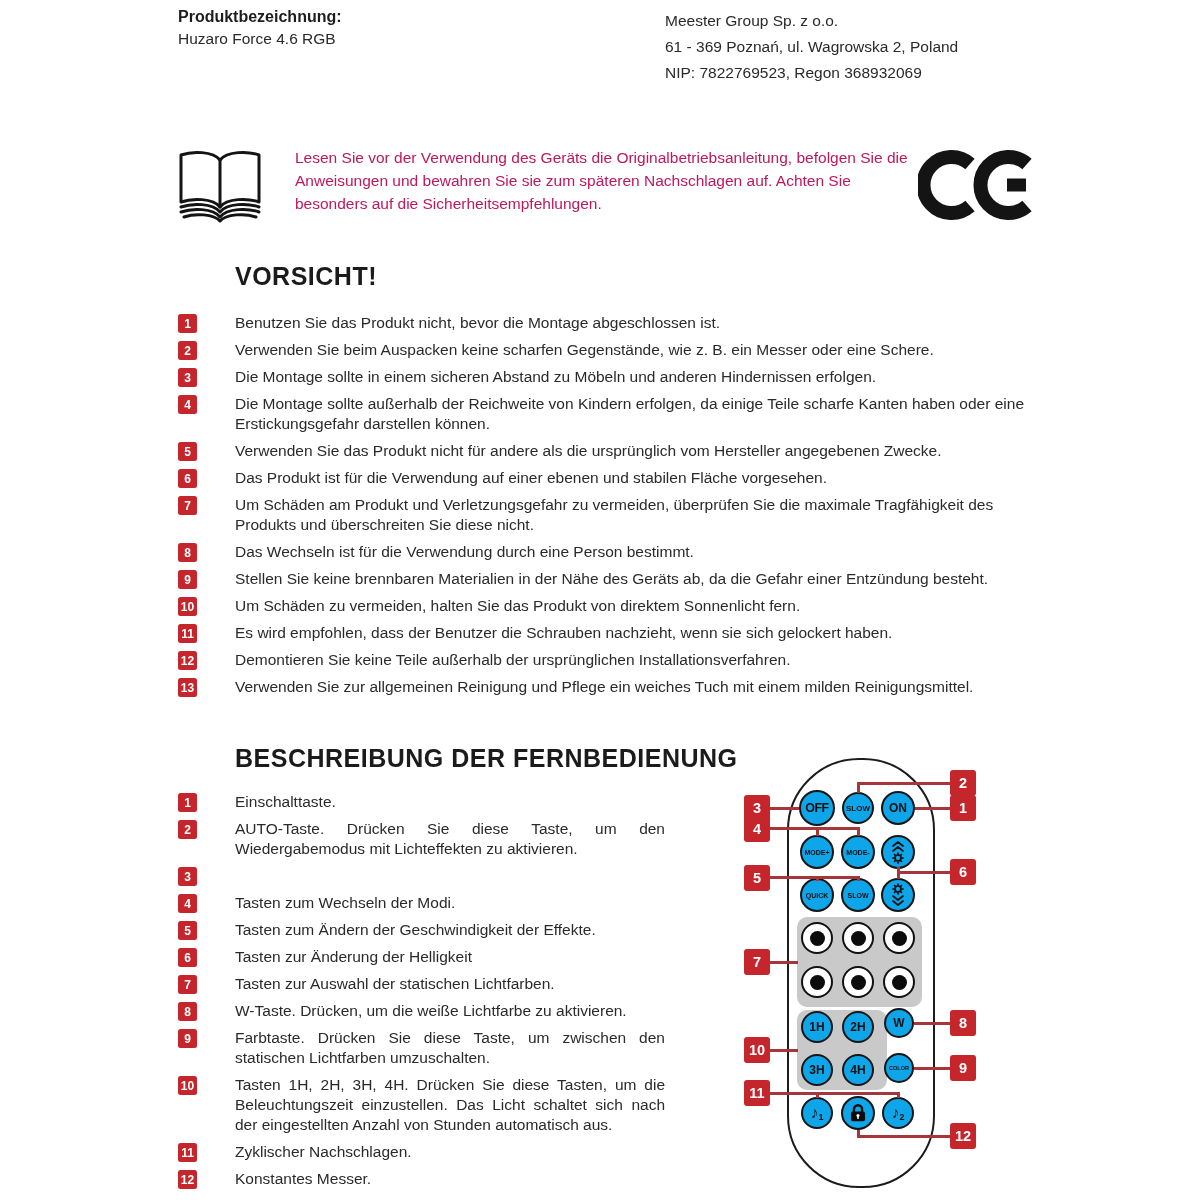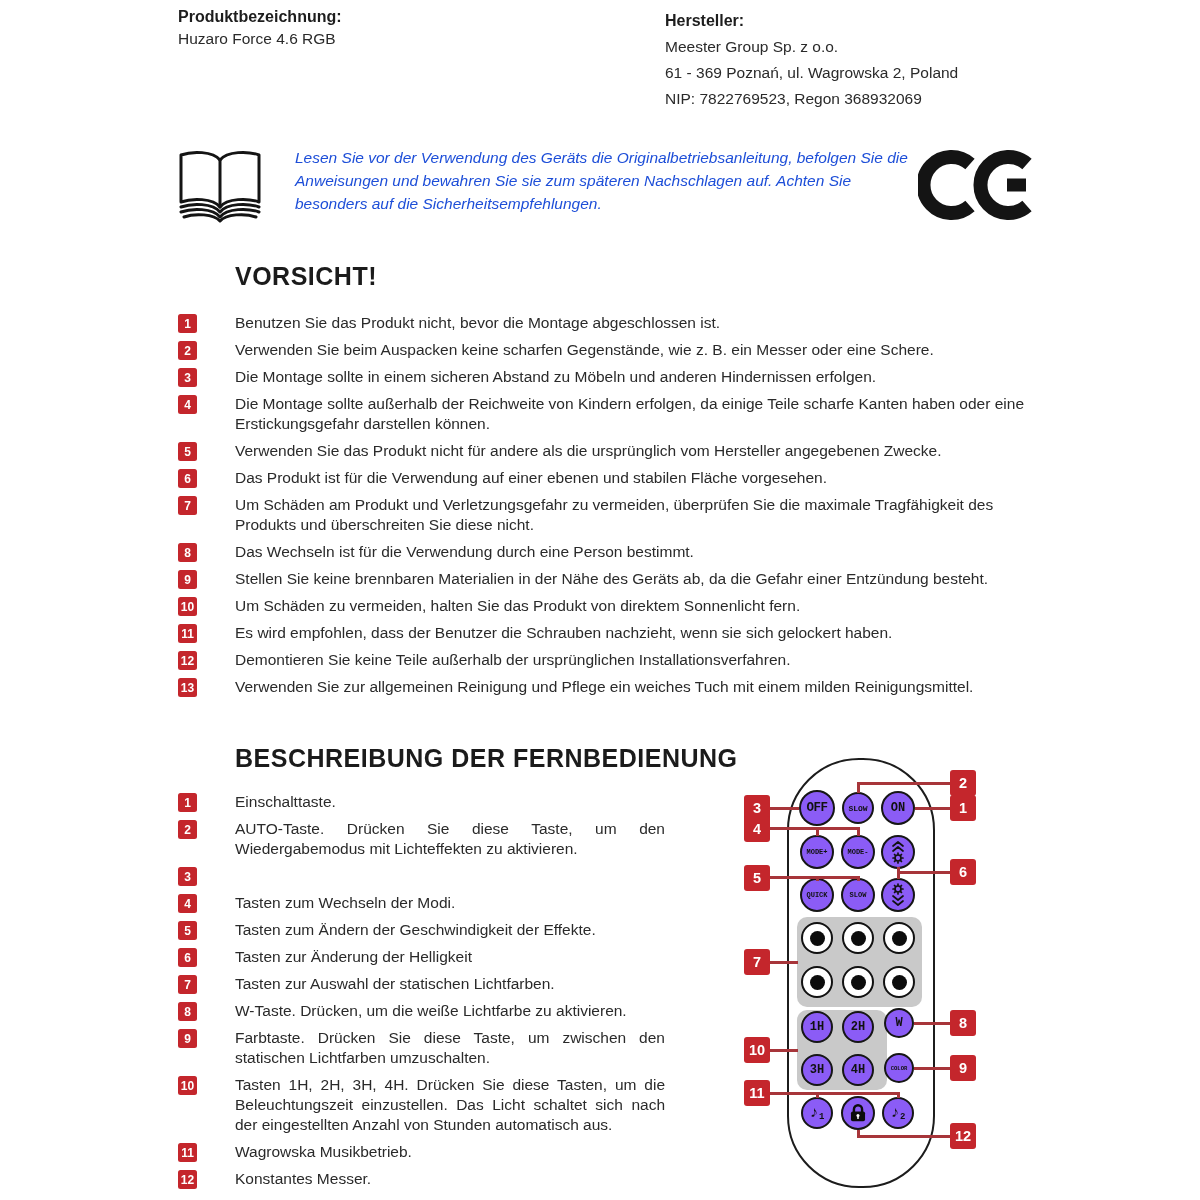--- a/index.html
+++ b/index.html
@@ -6,44 +6,44 @@
   body{
     width:1200px;height:1200px;position:relative;background:#ffffff;
     font-family:"Liberation Sans",sans-serif;color:#232323;overflow:hidden;
     -webkit-font-smoothing:antialiased;
   }
   .abs{position:absolute;}
   
   .hdr-label{font-weight:bold;font-size:16px;color:#1d1d1d;}
   .hdr-line{font-size:15.5px;color:#2a2a2a;line-height:26px;}
   
-  .notice-text{font-size:15.5px;line-height:23px;color:#1d4ed8;width:628px;font-style:italic;}
+  .notice-text{font-size:15.5px;line-height:23px;color:#be185d;width:628px;}
   
   .sec-title{font-weight:bold;font-size:25px;letter-spacing:.5px;color:#1b1b1b;}
   
   .nlist{display:flex;flex-direction:column;}
   .nitem{display:flex;align-items:flex-start;margin-bottom:7px;}
   .chip{
     flex:0 0 auto;width:19px;height:19px;border-radius:2.5px;background:#c4262c;
     color:#fff;font-weight:bold;font-size:12px;display:flex;align-items:center;
     justify-content:center;margin-top:1px;
   }
   .ntext{font-size:15.5px;line-height:20px;color:#2a2a2a;margin-left:38px;}
   .caution .ntext{width:795px;}
   .rdesc .ntext{width:430px;text-align:justify;}
   
   .remote-wrap{left:740px;top:755px;width:250px;height:445px;}
   .remote-body{
     position:absolute;left:47px;top:3px;width:148px;height:430px;
     border:2.5px solid #1c1c1c;border-radius:72px;background:#fff;box-sizing:border-box;
   }
   .rbtn{
-    position:absolute;border:2.5px solid #161616;border-radius:50%;background:#8b5cf6;
+    position:absolute;border:2.5px solid #161616;border-radius:50%;background:#0ea5e9;
     box-sizing:border-box;display:flex;align-items:center;justify-content:center;
-    font-weight:bold;color:#111;font-family:Liberation Mono, monospace;
+    font-weight:bold;color:#111;
   }
   .grey-panel{position:absolute;background:#c9c9c9;border-radius:10px;}
   .dotbtn{
     position:absolute;width:32px;height:32px;border:2.5px solid #111;border-radius:50%;
     background:#fff;box-sizing:border-box;display:flex;align-items:center;justify-content:center;
   }
   .dotbtn .core{width:15px;height:15px;border-radius:50%;background:#0c0c0c;}
   .co-chip{
     position:absolute;width:26px;height:26px;background:#c4262c;border-radius:3px;
     color:#fff;font-weight:bold;font-size:14.5px;display:flex;align-items:center;justify-content:center;
@@ -54,21 +54,20 @@
 </style>
 </head>
 <body>
 
 <div class="abs" style="left:178px;top:8px;">
   <div class="hdr-label">Produktbezeichnung:</div>
   <div class="hdr-line">Huzaro Force 4.6 RGB</div>
 </div>
 
 <div class="abs" style="left:665px;top:8px;">
-  <div class="hdr-label" style="line-height:26px;">Hersteller:</div>
   <div class="hdr-line">Meester Group Sp. z o.o.</div>
   <div class="hdr-line">61 - 369 Poznań, ul. Wagrowska 2, Poland</div>
   <div class="hdr-line">NIP: 7822769523, Regon 368932069</div>
 </div>
 
 <div class="abs" style="left:172px;top:146px;width:96px;height:80px;">
   <svg width="96" height="80" viewBox="0 0 96 80">
     <g fill="none" stroke="#141414" stroke-width="3" stroke-linejoin="round" stroke-linecap="round">
       <path d="M48 14 C41 5 20 5 9 9 L9 56 C20 52 41 52 48 61 C55 52 76 52 87 56 L87 9 C76 5 55 5 48 14 Z"></path>
       <path d="M48 14 L48 61"></path>
@@ -185,21 +184,21 @@
   <div class="nitem">
       <span class="chip">9</span>
       <span class="ntext">Farbtaste. Drücken Sie diese Taste, um zwischen den statischen Lichtfarben umzuschalten.</span>
     </div>
   <div class="nitem">
       <span class="chip">10</span>
       <span class="ntext">Tasten 1H, 2H, 3H, 4H. Drücken Sie diese Tasten, um die Beleuchtungszeit einzustellen. Das Licht schaltet sich nach der eingestellten Anzahl von Stunden automatisch aus.</span>
     </div>
   <div class="nitem">
       <span class="chip">11</span>
-      <span class="ntext">Wagrowska Musikbetrieb.</span>
+      <span class="ntext">Zyklischer Nachschlagen.</span>
     </div>
   <div class="nitem">
       <span class="chip">12</span>
       <span class="ntext">Konstantes Messer.</span>
     </div>
 </div>
 
 <div class="abs remote-wrap">
   <div class="remote-body"></div>
 

